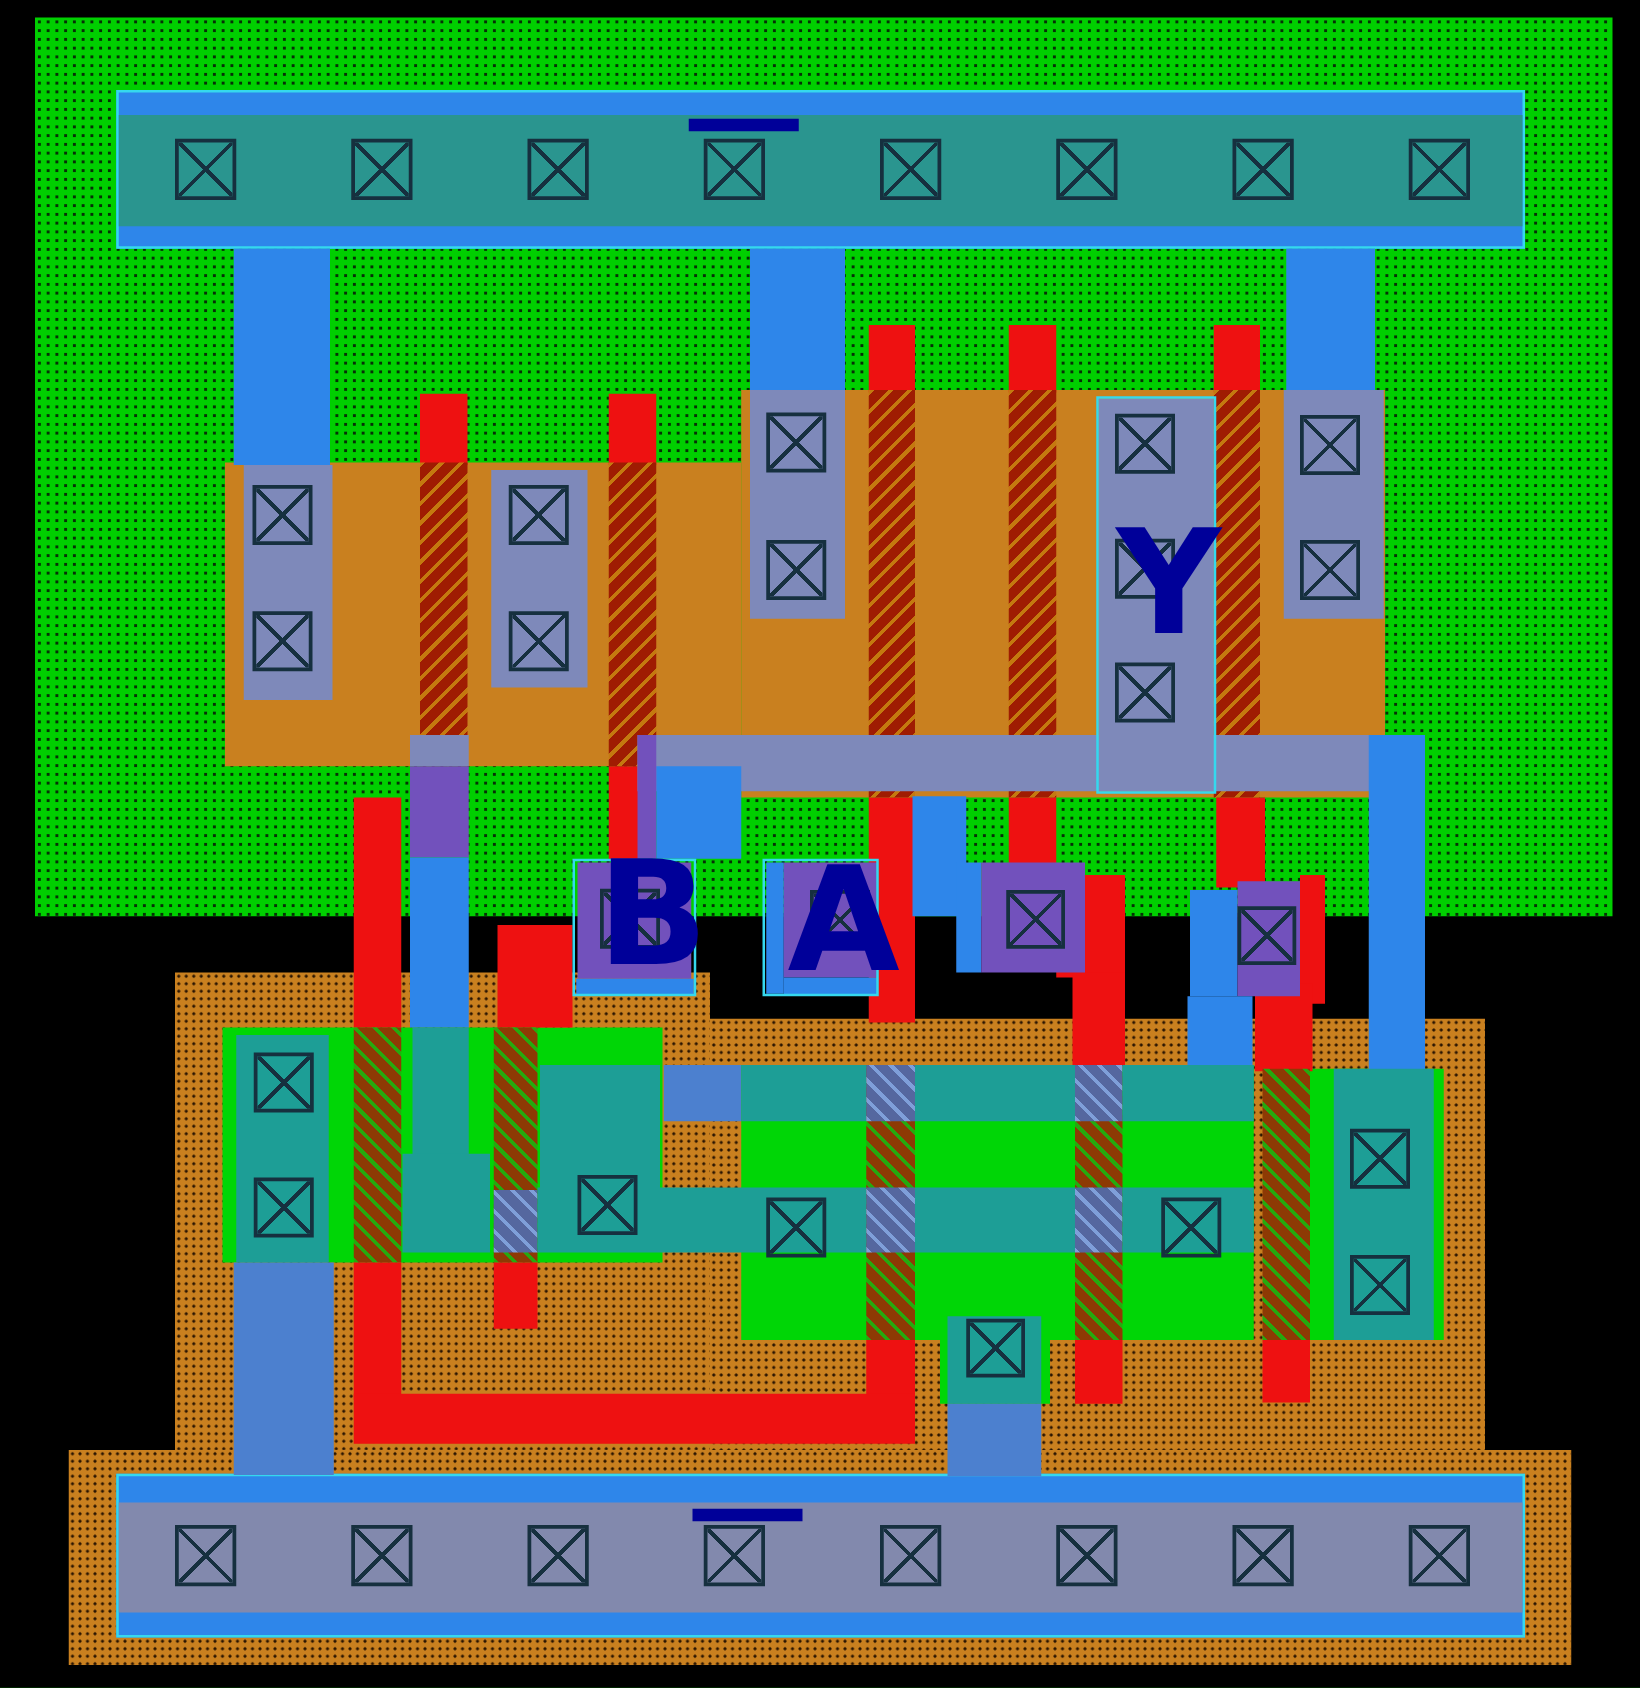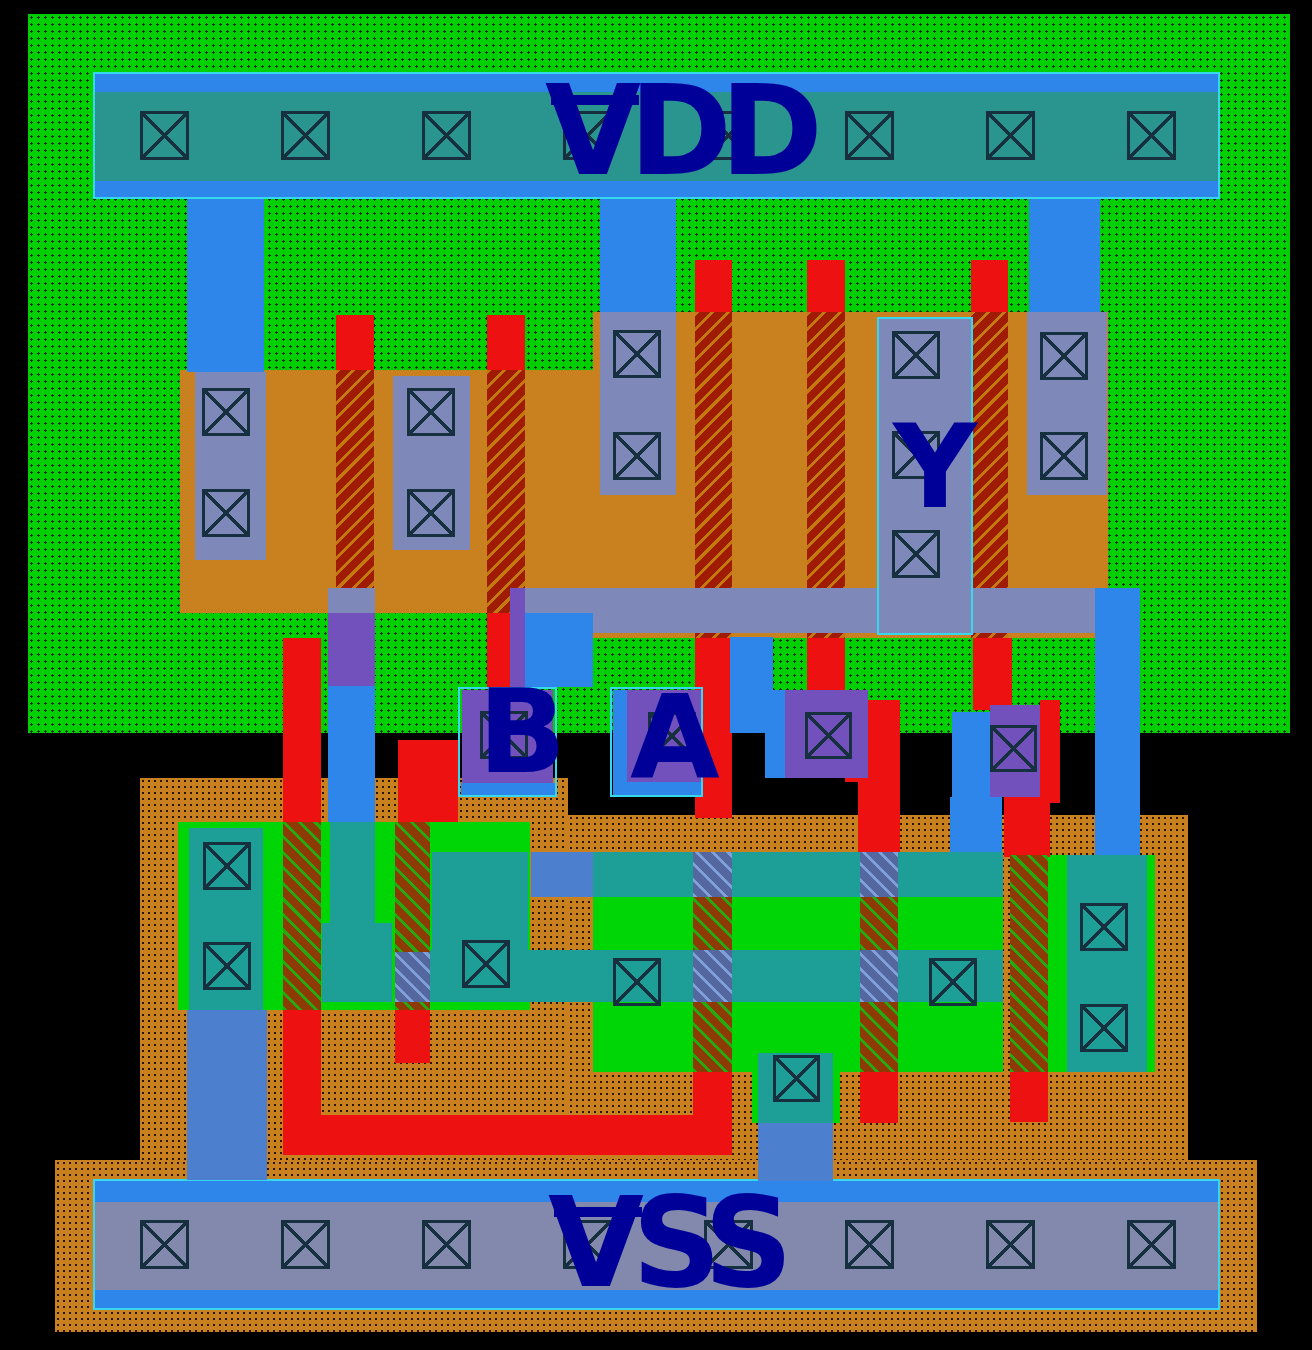--- a/index.html
+++ b/index.html
@@ -173,20 +173,18 @@
     <div class="r ct" style="left: 805px; top: 712px; width: 47px; height: 47px;"></div>
     <div class="r ct" style="left: 990px; top: 725px; width: 47px; height: 47px;"></div>
     <div class="r ct" style="left: 203px; top: 842px; width: 48px; height: 48px;"></div>
     <div class="r ct" style="left: 203px; top: 942px; width: 48px; height: 48px;"></div>
     <div class="r ct" style="left: 462px; top: 940px; width: 48px; height: 48px;"></div>
     <div class="r ct" style="left: 613px; top: 958px; width: 48px; height: 48px;"></div>
     <div class="r ct" style="left: 929px; top: 958px; width: 48px; height: 48px;"></div>
     <div class="r ct" style="left: 1080px; top: 903px; width: 48px; height: 48px;"></div>
     <div class="r ct" style="left: 1080px; top: 1004px; width: 48px; height: 48px;"></div>
     <div class="r ct" style="left: 773px; top: 1055px; width: 47px; height: 47px;"></div>
-    <div class="lbl lbl-vdd">VDD</div>
   <div class="vbar vbar-vdd"></div>
-  <div class="lbl lbl-vss">VSS</div>
   <div class="vbar vbar-vss"></div>
   <div class="lbl lbl-b">B</div>
   <div class="lbl lbl-a">A</div>
   <div class="lbl lbl-y">Y</div>
 </div>
 
 </body></html>

